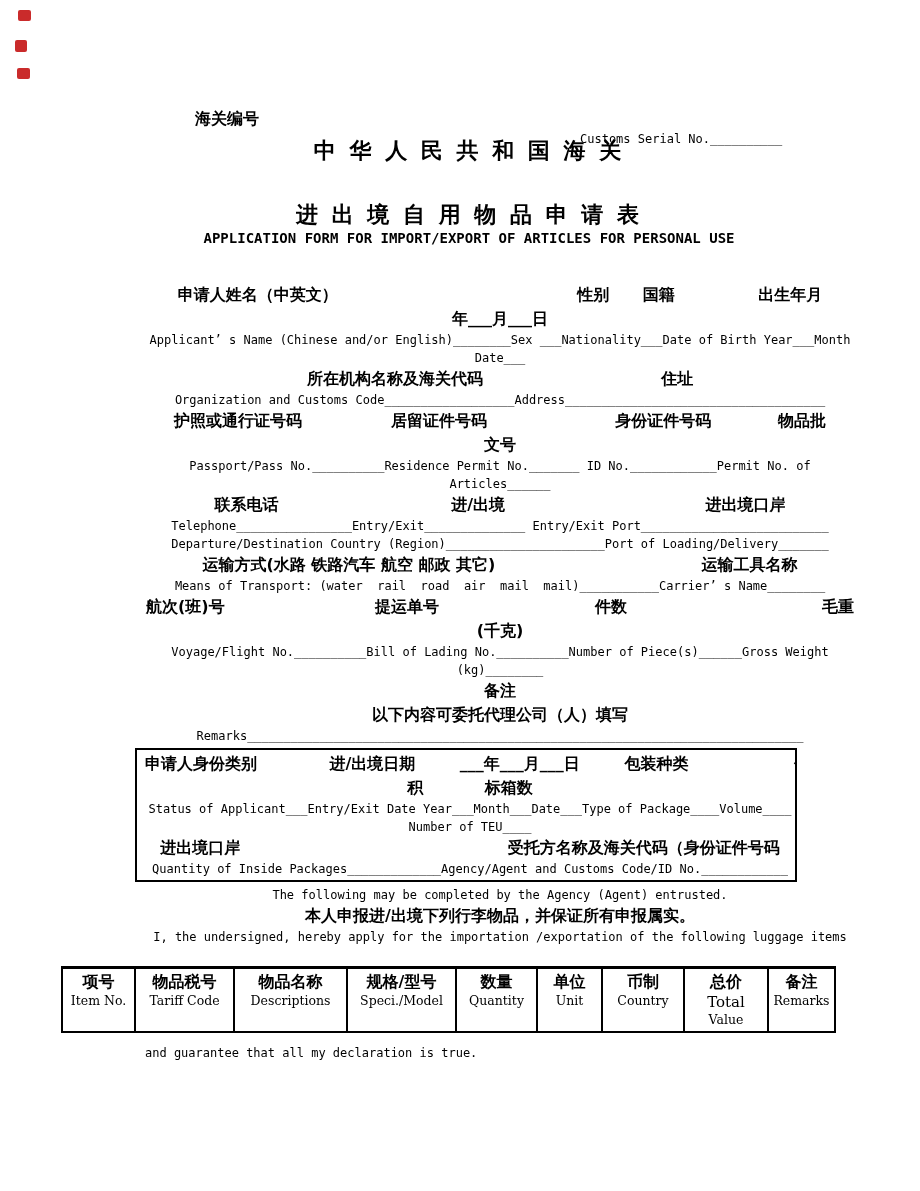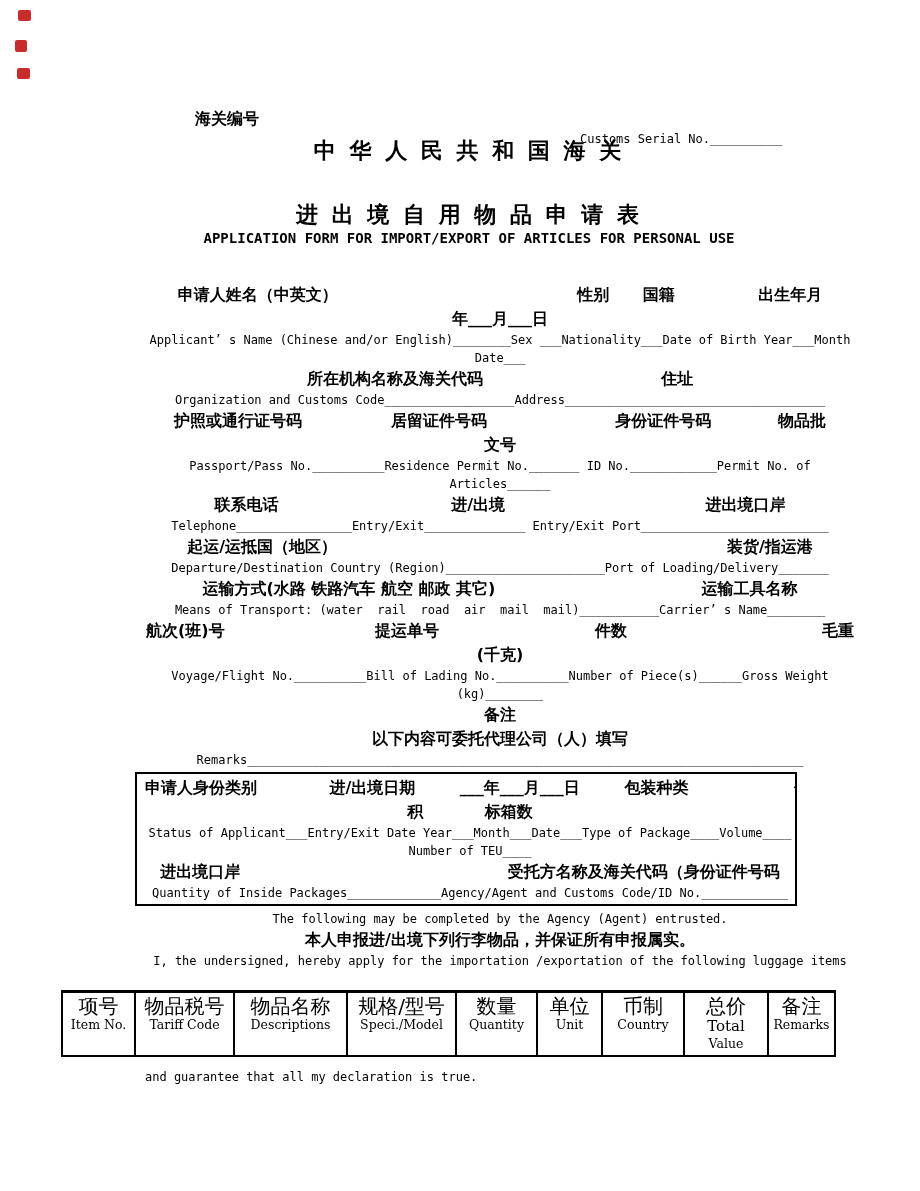--- a/index.html
+++ b/index.html
@@ -49,21 +49,21 @@
     margin:20px 0 0 -84px;
     table-layout:fixed;
   }
   .items-table td{
     border:2px solid #000;
     vertical-align:top;
     text-align:center;
     padding:2px 1px 3px 1px;
   }
   .items-table{border-top:3px solid #000;}
-  .t-cn{font-family:"DejaVu Sans",sans-serif;font-weight:400;font-size:20px;line-height:22px;white-space:pre;}
+  .t-cn{font-family:"DejaVu Sans",sans-serif;font-weight:700;font-size:16px;line-height:22px;white-space:pre;}
   .t-en{font-family:"DejaVu Serif","Liberation Serif",serif;font-weight:400;font-size:12.5px;line-height:16px;white-space:pre;}
   .t-total{font-family:"DejaVu Serif","Liberation Serif",serif;font-weight:400;font-size:15px;line-height:19px;white-space:pre;}
 
   .footer-line{
     font-family:"DejaVu Sans Mono","Liberation Mono",monospace;
     font-size:12px;line-height:18px;margin-top:11px;white-space:pre;
   }
 </style>
 </head>
 <body>
@@ -87,21 +87,20 @@
     <div class="ln ln-en">Applicant’ s Name (Chinese and/or English)________Sex ___Nationality___Date of Birth Year___Month</div>
     <div class="ln ln-en">Date___</div>
     <div class="ln ln-cjk">所在机构名称及海关代码                                住址</div>
     <div class="ln ln-en">Organization and Customs Code__________________Address____________________________________</div>
     <div class="ln ln-cjk">护照或通行证号码                居留证件号码                       身份证件号码            物品批</div>
     <div class="ln ln-cjk">文号</div>
     <div class="ln ln-en">Passport/Pass No.__________Residence Permit No._______ ID No.____________Permit No. of</div>
     <div class="ln ln-en">Articles______</div>
     <div class="ln ln-cjk">联系电话                               进/出境                                    进出境口岸</div>
     <div class="ln ln-en">Telephone________________Entry/Exit______________ Entry/Exit Port__________________________</div>
-    <div class="ln ln-cjk">起运/运抵国（地区）                                                                      装货/指运港</div>
     <div class="ln ln-en">Departure/Destination Country (Region)______________________Port of Loading/Delivery_______</div>
     <div class="ln ln-cjk">运输方式(水路 铁路汽车 航空 邮政 其它)                                     运输工具名称</div>
     <div class="ln ln-en">Means of Transport: (water  rail  road  air  mail  mail)___________Carrier’ s Name________</div>
     <div class="ln ln-cjk">航次(班)号                           提运单号                            件数                                   毛重</div>
     <div class="ln ln-cjk">(千克)</div>
     <div class="ln ln-en">Voyage/Flight No.__________Bill of Lading No.__________Number of Piece(s)______Gross Weight</div>
     <div class="ln ln-en">(kg)________</div>
     <div class="ln ln-cjk">备注</div>
     <div class="ln ln-cjk ln-bold">以下内容可委托代理公司（人）填写</div>
     <div class="ln ln-en">Remarks_____________________________________________________________________________</div>

